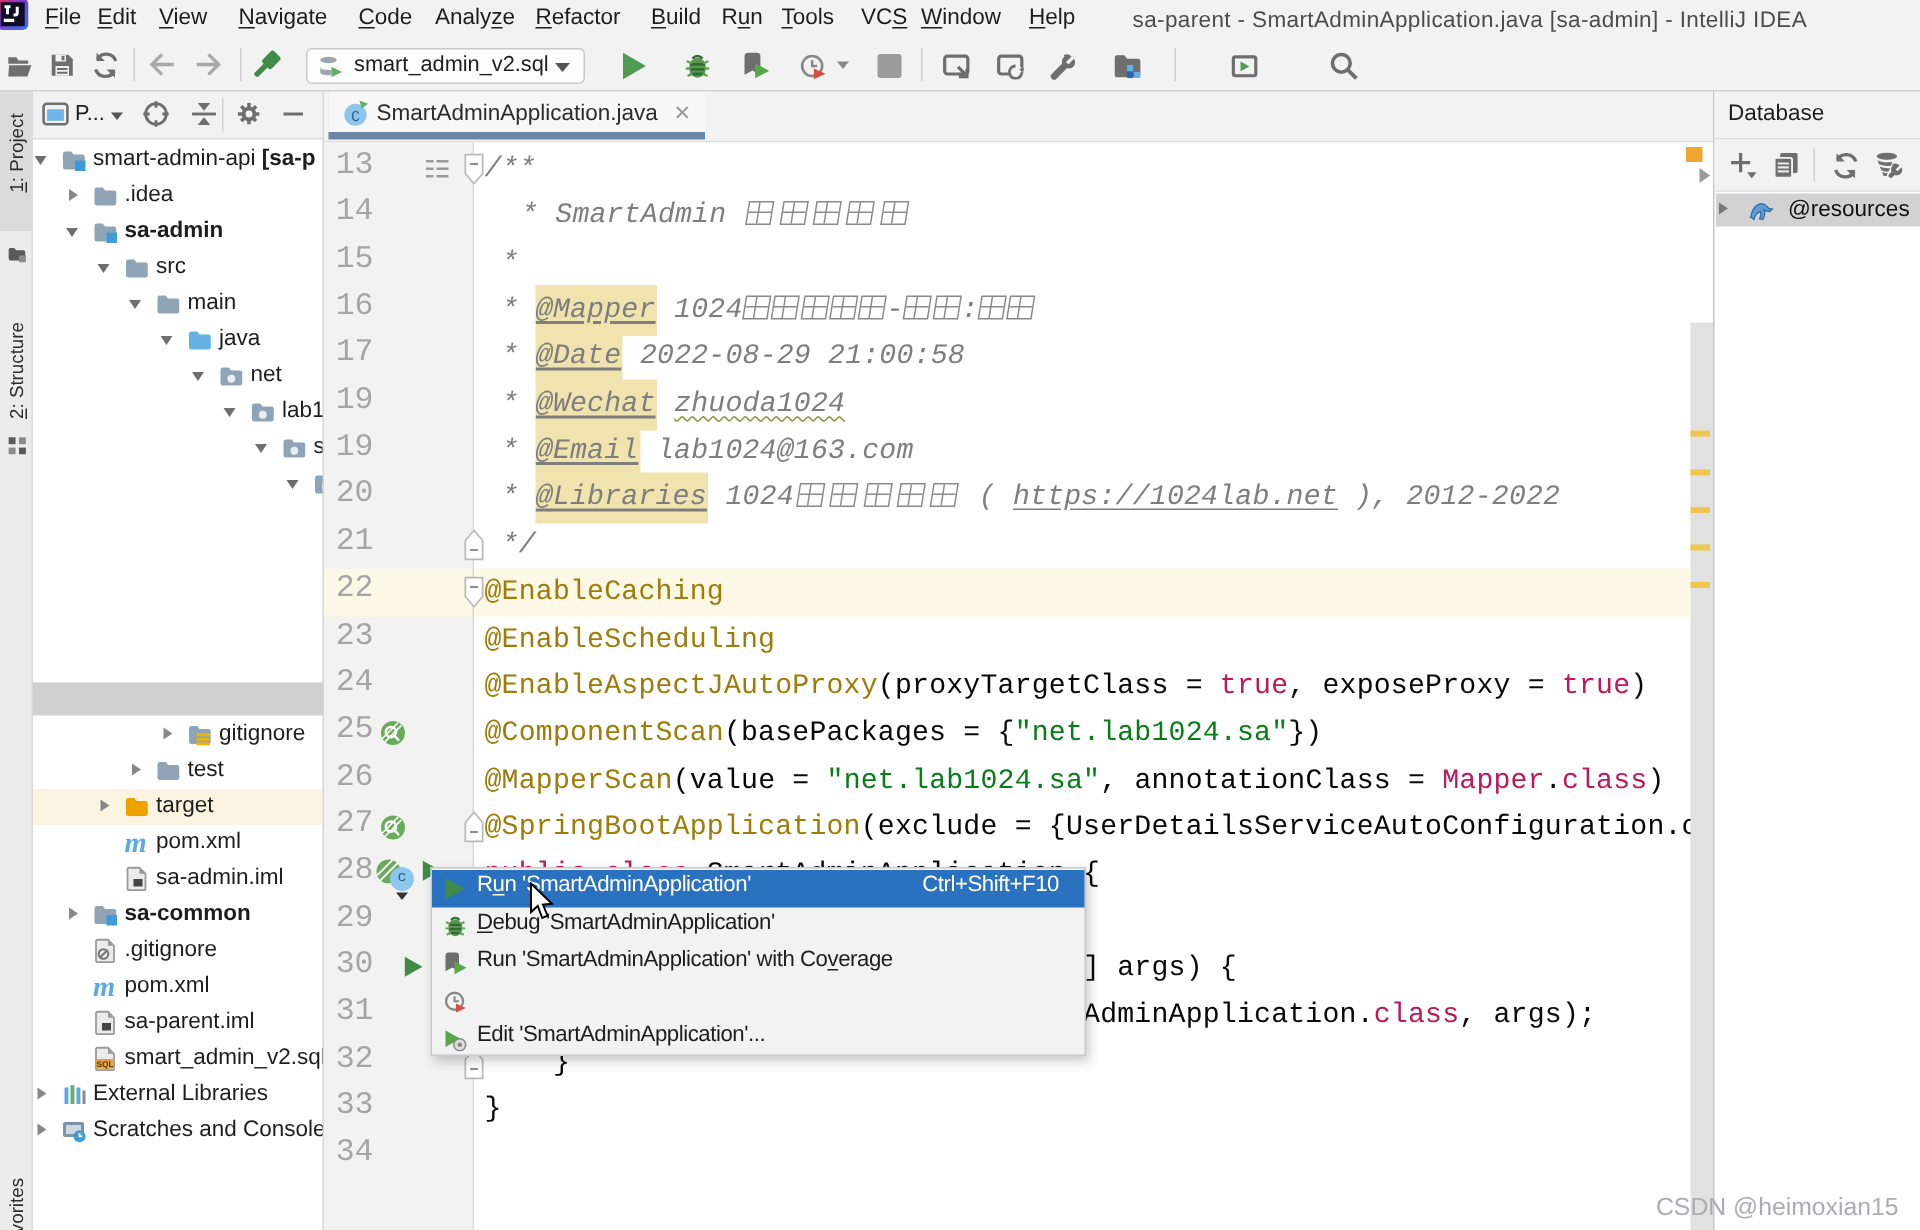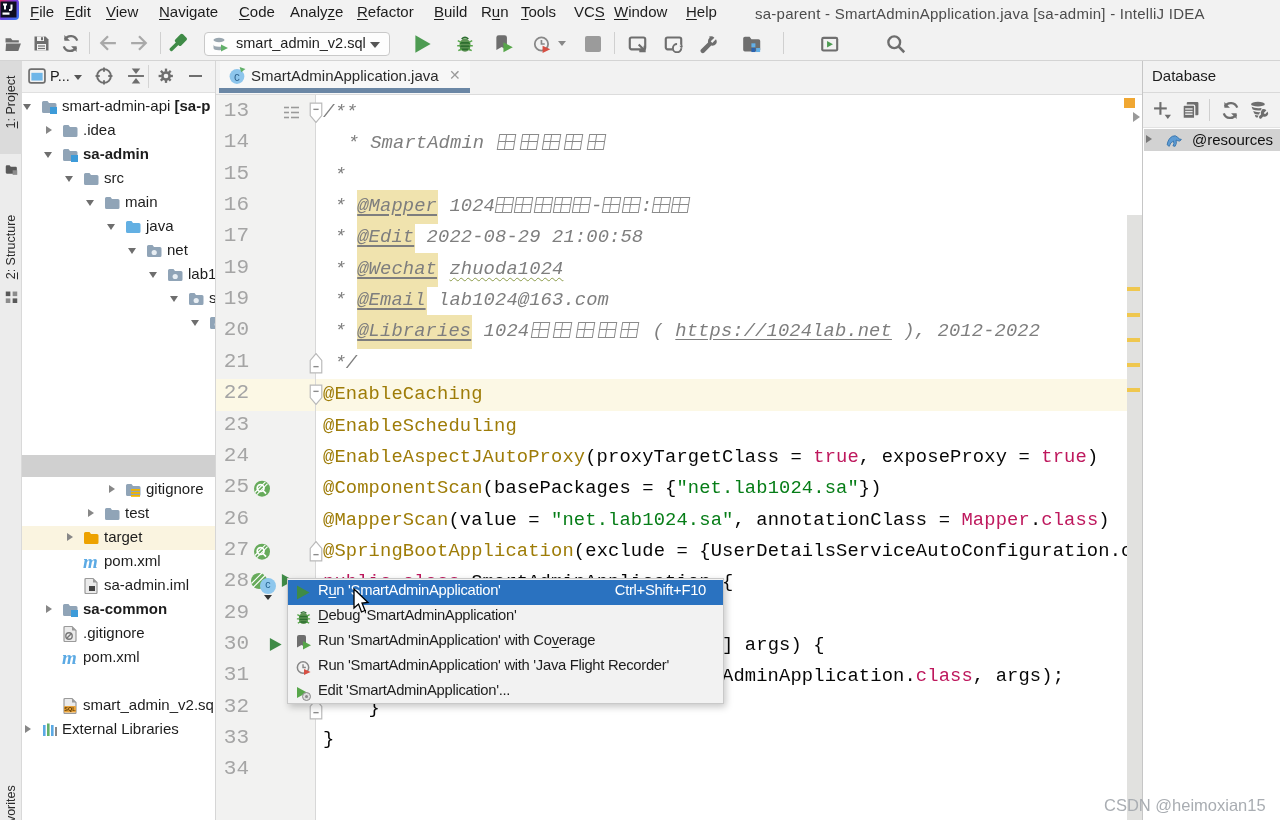--- a/index.html
+++ b/index.html
@@ -427,32 +427,45 @@
         <use href="#gitfile"></use>
       </svg>
       <span class="lbl" style="left:61px">.gitignore</span>
     </div>
 <div class="trow" style="top:586px;">
       <svg class="abs" style="left:40px;top:3px" width="17" height="17" viewBox="0 0 17 17">
         <use href="#maven"></use>
       </svg>
       <span class="lbl" style="left:61px">pom.xml</span>
     </div>
+<div class="trow" style="top:610px;">
+      <svg class="abs" style="left:40px;top:3px" width="17" height="17" viewBox="0 0 17 17">
+        <use href="#imlfile"></use>
+      </svg>
+      <span class="lbl" style="left:61px">sa-parent.iml</span>
+    </div>
 <div class="trow" style="top:634px;">
       <svg class="abs" style="left:40px;top:3px" width="17" height="17" viewBox="0 0 17 17">
         <use href="#sqlfile"></use>
       </svg>
       <span class="lbl" style="left:61px">smart_admin_v2.sql</span>
     </div>
 <div class="trow" style="top:658px;">
       <span class="arr-c" style="left:3px"></span>
       <svg class="abs" style="left:19px;top:3px" width="17" height="17" viewBox="0 0 17 17">
         <use href="#extlib"></use>
       </svg>
       <span class="lbl" style="left:40px">External Libraries</span>
+    </div>
+<div class="trow" style="top:682px;">
+      <span class="arr-c" style="left:3px"></span>
+      <svg class="abs" style="left:19px;top:3px" width="17" height="17" viewBox="0 0 17 17">
+        <use href="#scratch"></use>
+      </svg>
+      <span class="lbl" style="left:40px">Scratches and Console</span>
     </div>
 <div class="abs" style="left:0;top:395px;width:194px;height:22px;background:#d0d0d0"></div>
 </div>
 <div id="tabbar">
 <div class="abs" style="left:4px;top:0;width:250px;height:34px;background:#f7f7f7"></div>
 <div class="abs" style="left:3px;top:28px;width:251px;height:5px;background:#6b87a5"></div>
 <svg class="abs" style="left:12px;top:7px" width="19" height="19" viewBox="0 0 17 18">
       <circle cx="8" cy="9" r="7" fill="#8dc5ec"></circle>
       <text x="8" y="13" font-size="9.5" font-family="Liberation Mono" fill="#2a5e8a" text-anchor="middle">C</text>
       <path d="M10.5 0 l5.5 2 -4 3z" fill="#62b069"></path>
@@ -483,21 +496,21 @@
 <div class="lnum" style="top:506px">29</div>
 <div class="lnum" style="top:537px">30</div>
 <div class="lnum" style="top:568px">31</div>
 <div class="lnum" style="top:600px">32</div>
 <div class="lnum" style="top:631px">33</div>
 <div class="lnum" style="top:662px">34</div>
 <div class="cl" style="left:107px;top:2px"><span class="cmt">/**</span></div>
 <div class="cl" style="left:120px;top:33px"><span class="cmt"> * SmartAdmin <span class="cj"></span><span class="cj"></span><span class="cj"></span><span class="cj"></span><span class="cj"></span></span></div>
 <div class="cl" style="left:107px;top:65px"><span class="cmt"> *</span></div>
 <div class="cl" style="left:107px;top:96px"><span class="cmt"> * <span class="tag">@Mapper</span> 1024<span class="cjn"></span><span class="cjn"></span><span class="cjn"></span><span class="cjn"></span><span class="cjn"></span>-<span class="cjn"></span><span class="cjn"></span>:<span class="cjn"></span><span class="cjn"></span></span></div>
-<div class="cl" style="left:107px;top:127px"><span class="cmt"> * <span class="tag">@Edit</span> 2022-08-29 21:00:58</span></div>
+<div class="cl" style="left:107px;top:127px"><span class="cmt"> * <span class="tag">@Date</span> 2022-08-29 21:00:58</span></div>
 <div class="cl" style="left:107px;top:159px"><span class="cmt"> * <span class="tag">@Wechat</span> <span class="wavy">zhuoda1024</span></span></div>
 <div class="cl" style="left:107px;top:190px"><span class="cmt"> * <span class="tag">@Email</span> lab1024@163.com</span></div>
 <div class="cl" style="left:107px;top:221px"><span class="cmt"> * <span class="tag">@Libraries</span> 1024<span class="cj"></span><span class="cj"></span><span class="cj"></span><span class="cj"></span><span class="cj"></span> ( <span class="ul">https://1024lab.net</span> ), 2012-2022</span></div>
 <div class="cl" style="left:107px;top:253px"><span class="cmt"> */</span></div>
 <div class="cl" style="left:107px;top:284px"><span class="ann">@EnableCaching</span></div>
 <div class="cl" style="left:107px;top:316px"><span class="ann">@EnableScheduling</span></div>
 <div class="cl" style="left:107px;top:347px"><span class="ann">@EnableAspectJAutoProxy</span>(proxyTargetClass = <span class="kw">true</span>, exposeProxy = <span class="kw">true</span>)</div>
 <div class="cl" style="left:107px;top:378px"><span class="ann">@ComponentScan</span>(basePackages = {<span class="str">"net.lab1024.sa"</span>})</div>
 <div class="cl" style="left:107px;top:410px"><span class="ann">@MapperScan</span>(value = <span class="str">"net.lab1024.sa"</span>, annotationClass = <span class="kw">Mapper</span>.<span class="kw">class</span>)</div>
 <div class="cl" style="left:107px;top:441px"><span class="ann">@SpringBootApplication</span>(exclude = {UserDetailsServiceAutoConfiguration.cl</div>
@@ -622,21 +635,20 @@
         <use href="#dbug"></use>
       </svg>
     </div>
 <div class="mrow" style="top:51px">
       <span class="txt">Run 'SmartAdminApplication' with Co<u>v</u>erage</span>
       <svg class="abs" style="left:7px;top:4px" width="17" height="17" viewBox="0 0 17 17">
         <use href="#cov"></use>
       </svg>
     </div>
 <div class="mrow" style="top:76px">
-      <span class="txt">Run 'SmartAdminApplication' with 'Java Flight Recorder'</span>
       <svg class="abs" style="left:7px;top:4px" width="17" height="17" viewBox="0 0 17 18">
         <use href="#jfr"></use>
       </svg>
     </div>
 <div class="mrow" style="top:101px">
       <span class="txt">Edit 'SmartAdminApplication'...</span>
       <svg class="abs" style="left:7px;top:4px" width="17" height="17" viewBox="0 0 17 17">
         <use href="#editcfg"></use>
       </svg>
     </div>

